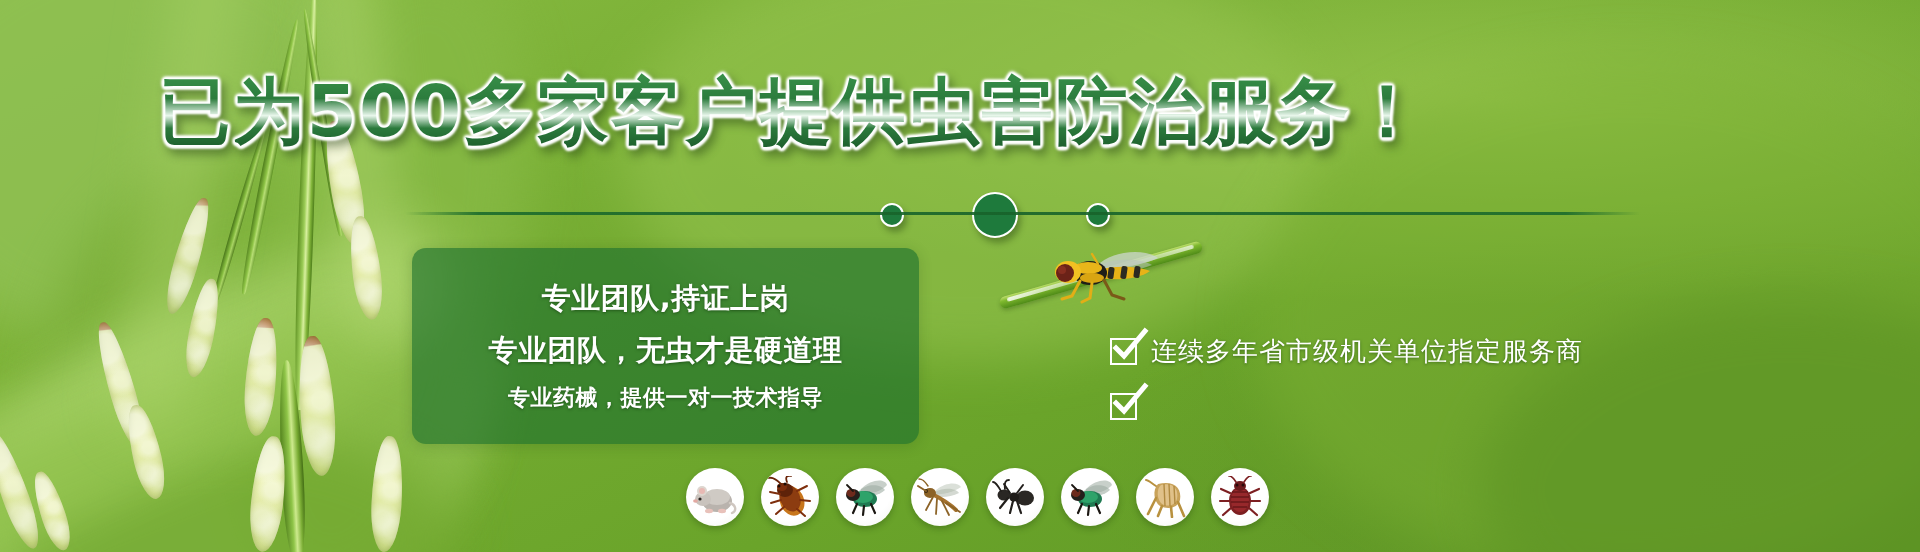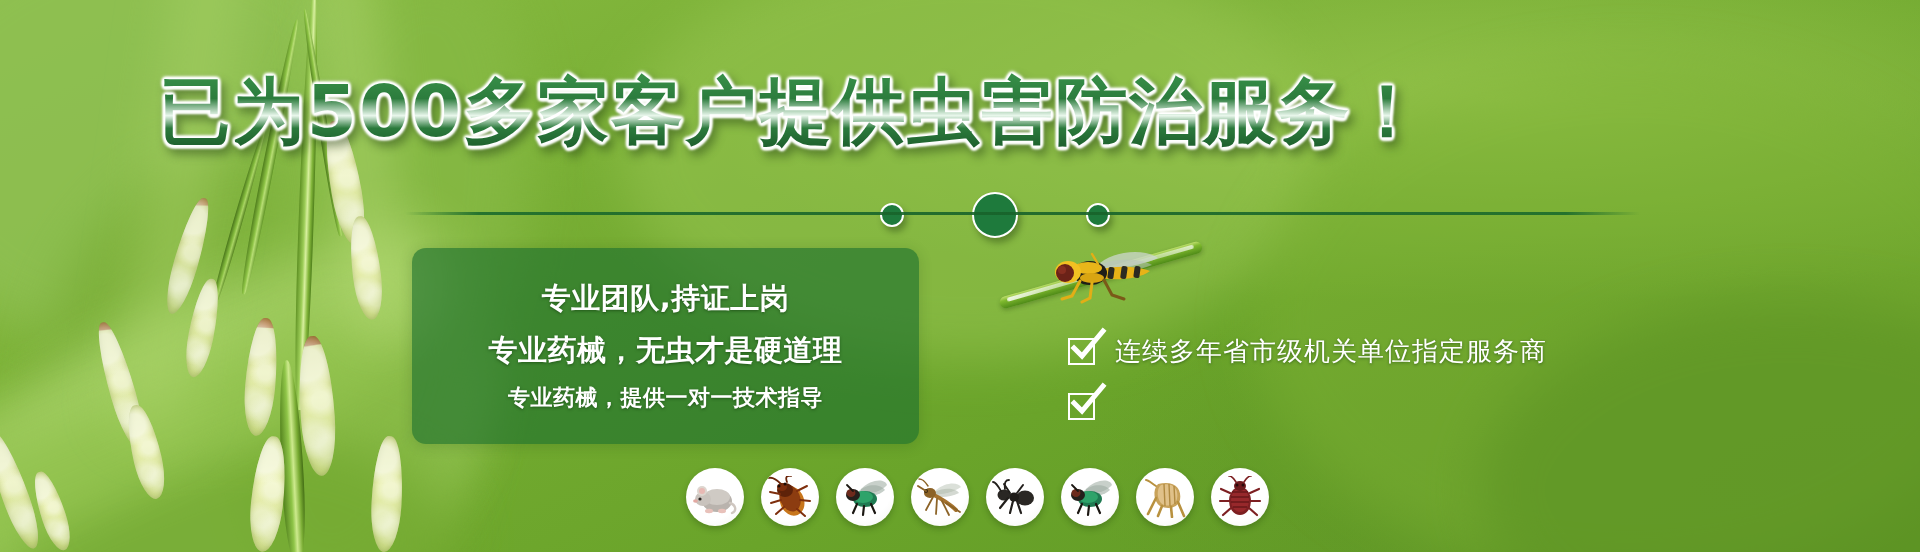--- a/index.html
+++ b/index.html
@@ -135,21 +135,21 @@
   .promo-line.l3 { font-size:22px; letter-spacing:.5px; }
 
   
   #checklist {
     position:absolute;
     left:1068px; top:334px;
     display:flex;
     flex-direction:column;
     gap:24px;
   }
-  .check-row { display:flex; align-items:center; gap:20px; }
+  .check-row { display:flex; align-items:center; gap:14px;margin-left:42px; }
   .check-box {
     width:27px; height:27px;
     border:2px solid #ffffff;
     position:relative;
     flex:0 0 auto;
   }
   .check-box svg { position:absolute; left:1px; top:-11px; overflow:visible; }
   .check-label {
     color:#ffffff;
     font-family:"DejaVu Sans", sans-serif;
@@ -288,21 +288,21 @@
   <div id="dots">
     <span class="dot small"></span>
     <span class="dot large"></span>
     <span class="dot small"></span>
   </div>
 
   <div id="divider"></div>
 
   <div id="promo-panel">
     <div class="promo-line l1">专业团队,持证上岗</div>
-    <div class="promo-line l2">专业药械，无虫才是硬道理</div>
+    <div class="promo-line l2">专业团队，无虫才是硬道理</div>
     <div class="promo-line l3">专业药械，提供一对一技术指导</div>
   </div>
 
   <div id="blade"></div>
   <svg id="hoverfly" viewBox="0 0 124 54">
 
     <path d="M54 13 C70 0 100 -1 112 8 C100 14 74 19 56 18 Z" fill="#cfd8d2" opacity="0.72"></path>
     <path d="M52 16 C66 8 94 8 106 15 C92 21 68 23 54 21 Z" fill="#b9c5bd" opacity="0.55"></path>
 
     <path d="M52 20 C68 15 92 16 104 21 C94 29 70 31 54 28 Z" fill="#e8b317"></path>

